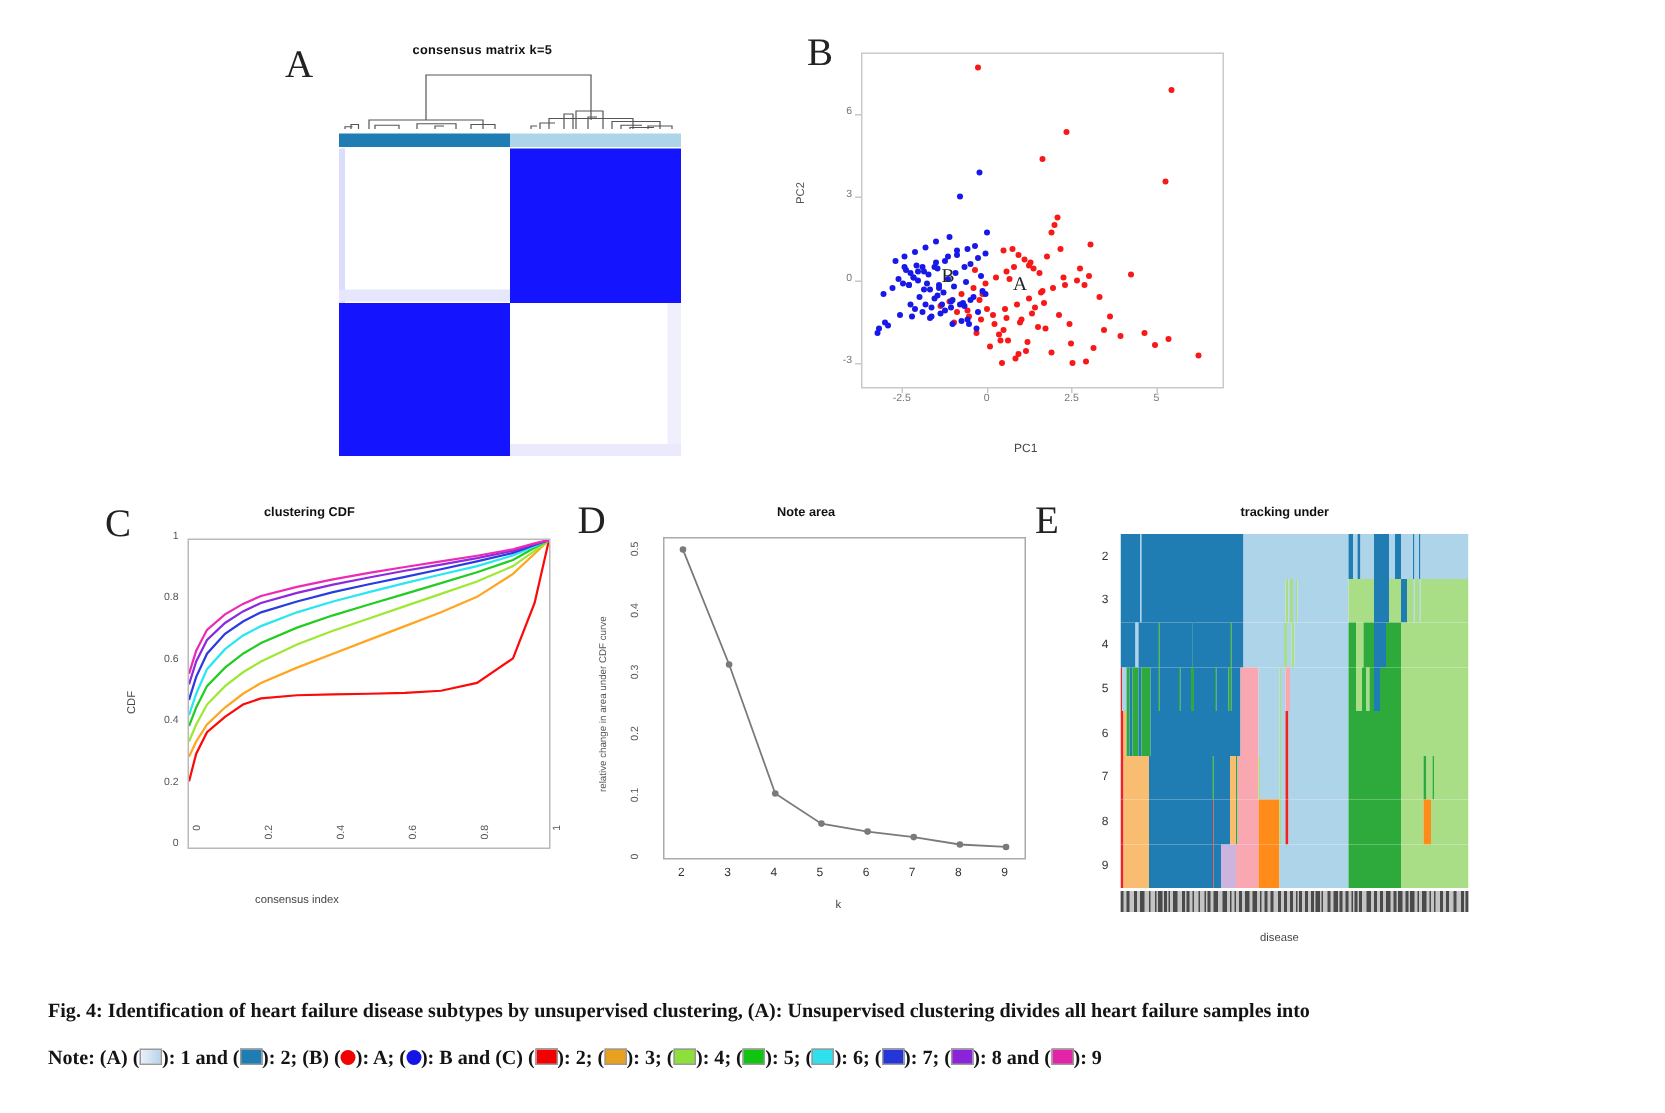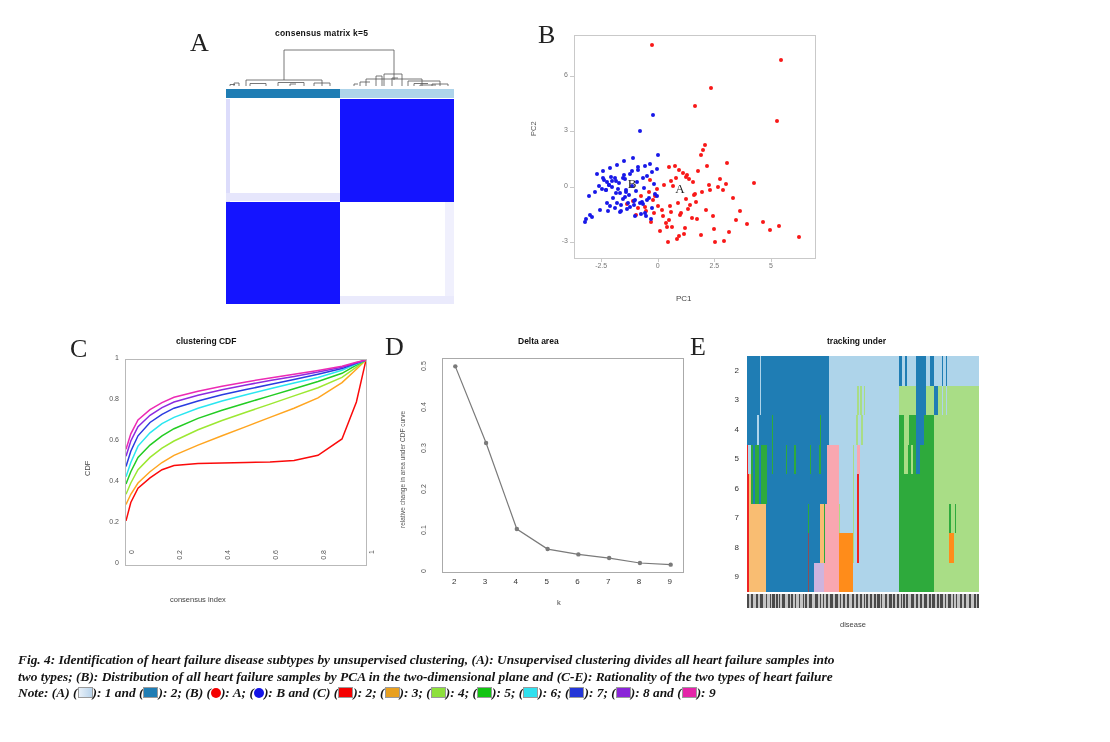--- a/index.html
+++ b/index.html
@@ -71,21 +71,21 @@
   .e-ytick{position:absolute;font-size:8px;color:#333;text-align:right;width:16px;}
   .e-ticks{position:absolute;left:57px;top:266px;width:232px;height:14px;overflow:hidden;
       background:#c4c4c4;}
   .e-tick{position:absolute;top:0;height:100%;background:#4a4a4a;}
   .e-xlab{position:absolute;left:150px;top:292px;font-size:7.5px;color:#444;}
 
   
   .caption{position:absolute;left:18px;top:652px;width:1074px;
       font-family:"Liberation Serif",serif;font-weight:bold;font-size:13.4px;
       line-height:16.6px;color:#141414;}
-  .caption p{margin:0;font-style:italic;}
+  .caption p{margin:14px;}
   .swatch{display:inline-block;width:13px;height:9px;vertical-align:-1px;
       border:1px solid #9a9a9a;}
   .swatch.circle{width:10px;height:10px;border-radius:50%;border:none;vertical-align:-1px;}
 </style>
 </head>
 <body>
 
 <div class="figure">
 
   <div class="panel" id="panelA">
@@ -356,21 +356,21 @@
         <div class="c-xtick" style="left: 106px; top: 242px;">0.2</div>
         <div class="c-xtick" style="left: 154px; top: 242px;">0.4</div>
         <div class="c-xtick" style="left: 202px; top: 242px;">0.6</div>
         <div class="c-xtick" style="left: 250px; top: 242px;">0.8</div>
         <div class="c-xtick" style="left: 298px; top: 242px;">1</div>
       </div>
   </div>
 
   <div class="panel" id="panelD">
     <div class="panel-letter" style="left:0;top:6px;">D</div>
-    <div class="d-title">Delta area</div>
+    <div class="d-title">Note area</div>
     <div class="d-ylab">relative change in area under CDF curve</div>
     <div class="d-xlab">k</div>
     <div class="d-plot">
       <svg id="d-svg" width="240" height="213" viewBox="0 0 240 213" preserveAspectRatio="none">
           <path d="M12.3,7.4 L43.1,84.0 L73.8,170.0 L104.6,190.1 L135.4,195.4 L166.2,199.1 L196.9,204.0 L227.7,205.6" stroke="#7a7a7a" stroke-width="1.2" fill="none"></path>
           <circle cx="12.307692307692303" cy="7.373076923076923" r="2.2" fill="#7a7a7a"></circle>
           <circle cx="43.07692307692307" cy="83.97115384615387" r="2.2" fill="#7a7a7a"></circle>
           <circle cx="73.84615384615384" cy="169.9903846153846" r="2.2" fill="#7a7a7a"></circle>
           <circle cx="104.6153846153846" cy="190.06153846153848" r="2.2" fill="#7a7a7a"></circle>
           <circle cx="135.3846153846154" cy="195.38653846153846" r="2.2" fill="#7a7a7a"></circle>
@@ -639,15 +639,14 @@
         <div class="e-ytick" style="left: 33px; top: 155.75px;">6</div>
         <div class="e-ytick" style="left: 33px; top: 185.25px;">7</div>
         <div class="e-ytick" style="left: 33px; top: 214.75px;">8</div>
         <div class="e-ytick" style="left: 33px; top: 244.25px;">9</div>
       </div>
   </div>
 </div>
 
 <div class="caption">
   <p>Fig. 4: Identification of heart failure disease subtypes by unsupervised clustering, (A): Unsupervised clustering divides all heart failure samples into</p>
-  <p>two types; (B): Distribution of all heart failure samples by PCA in the two-dimensional plane and (C-E): Rationality of the two types of heart failure</p>
   <p><span>Note: (A) (</span><span class="swatch" style="background:linear-gradient(90deg,#e8f0f8,#b9d4ec);"></span><span>): 1 and (</span><span class="swatch" style="background:#1f7db4;"></span><span>): 2; (B) (</span><span class="swatch circle" style="background:#f40000;"></span><span>): A; (</span><span class="swatch circle" style="background:#1414e6;"></span><span>): B and (C) (</span><span class="swatch" style="background:#f40000;"></span><span>): 2; (</span><span class="swatch" style="background:#e8a020;"></span><span>): 3; (</span><span class="swatch" style="background:#8de03c;"></span><span>): 4; (</span><span class="swatch" style="background:#12c412;"></span><span>): 5; (</span><span class="swatch" style="background:#30e0ee;"></span><span>): 6; (</span><span class="swatch" style="background:#2436d8;"></span><span>): 7; (</span><span class="swatch" style="background:#8a24d8;"></span><span>): 8 and (</span><span class="swatch" style="background:#e424a8;"></span><span>): 9</span></p>
 </div>
 
 </body></html>

